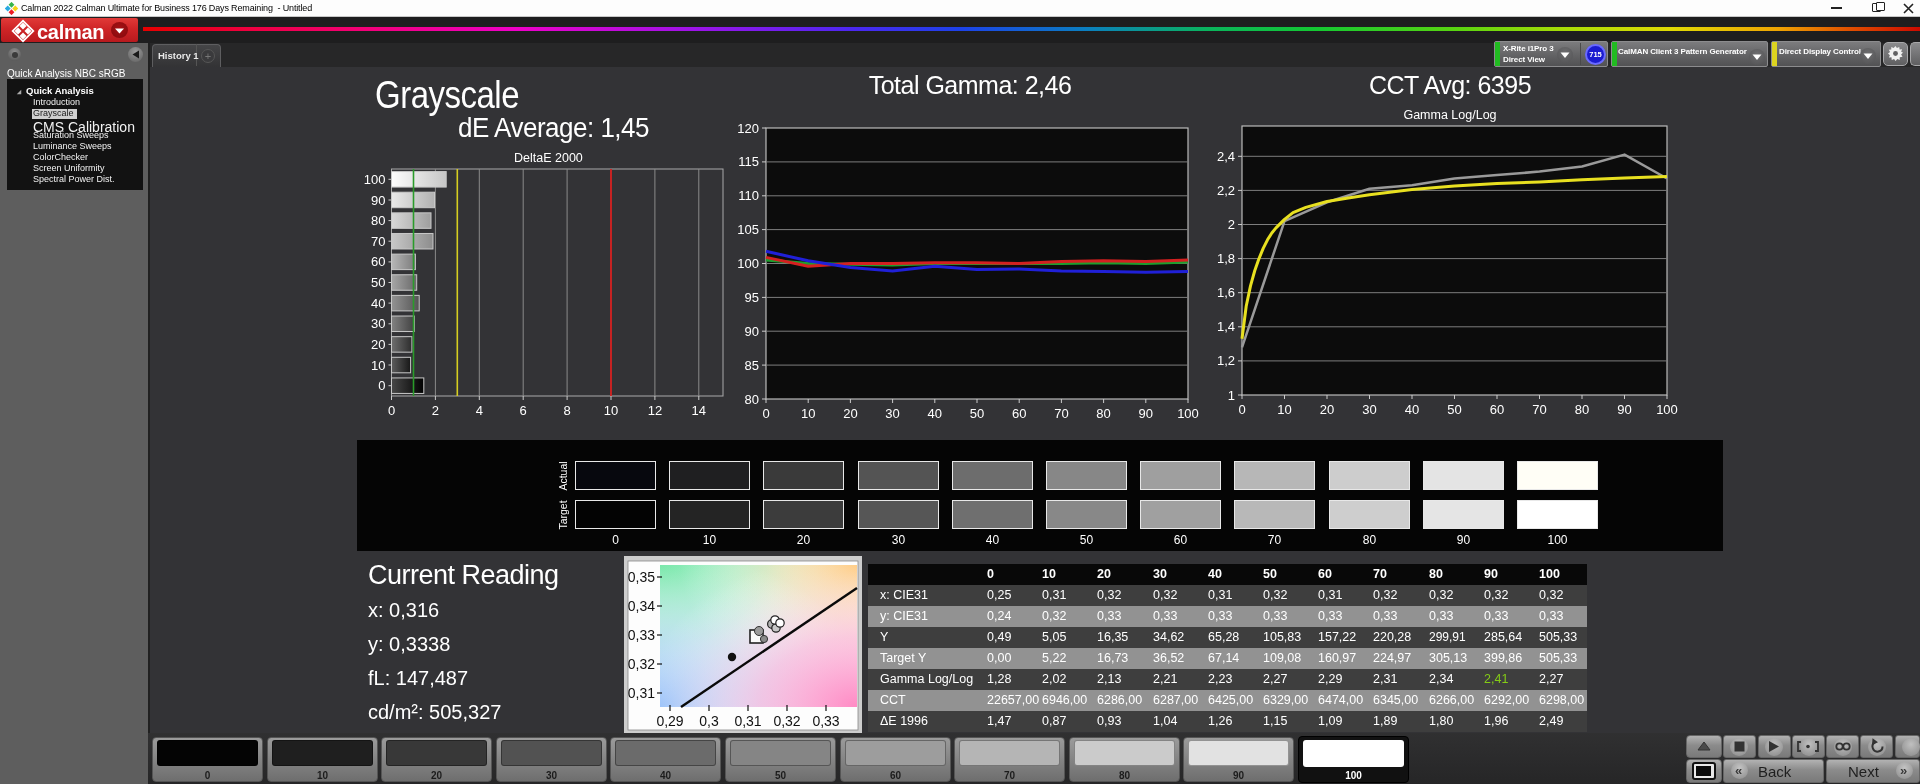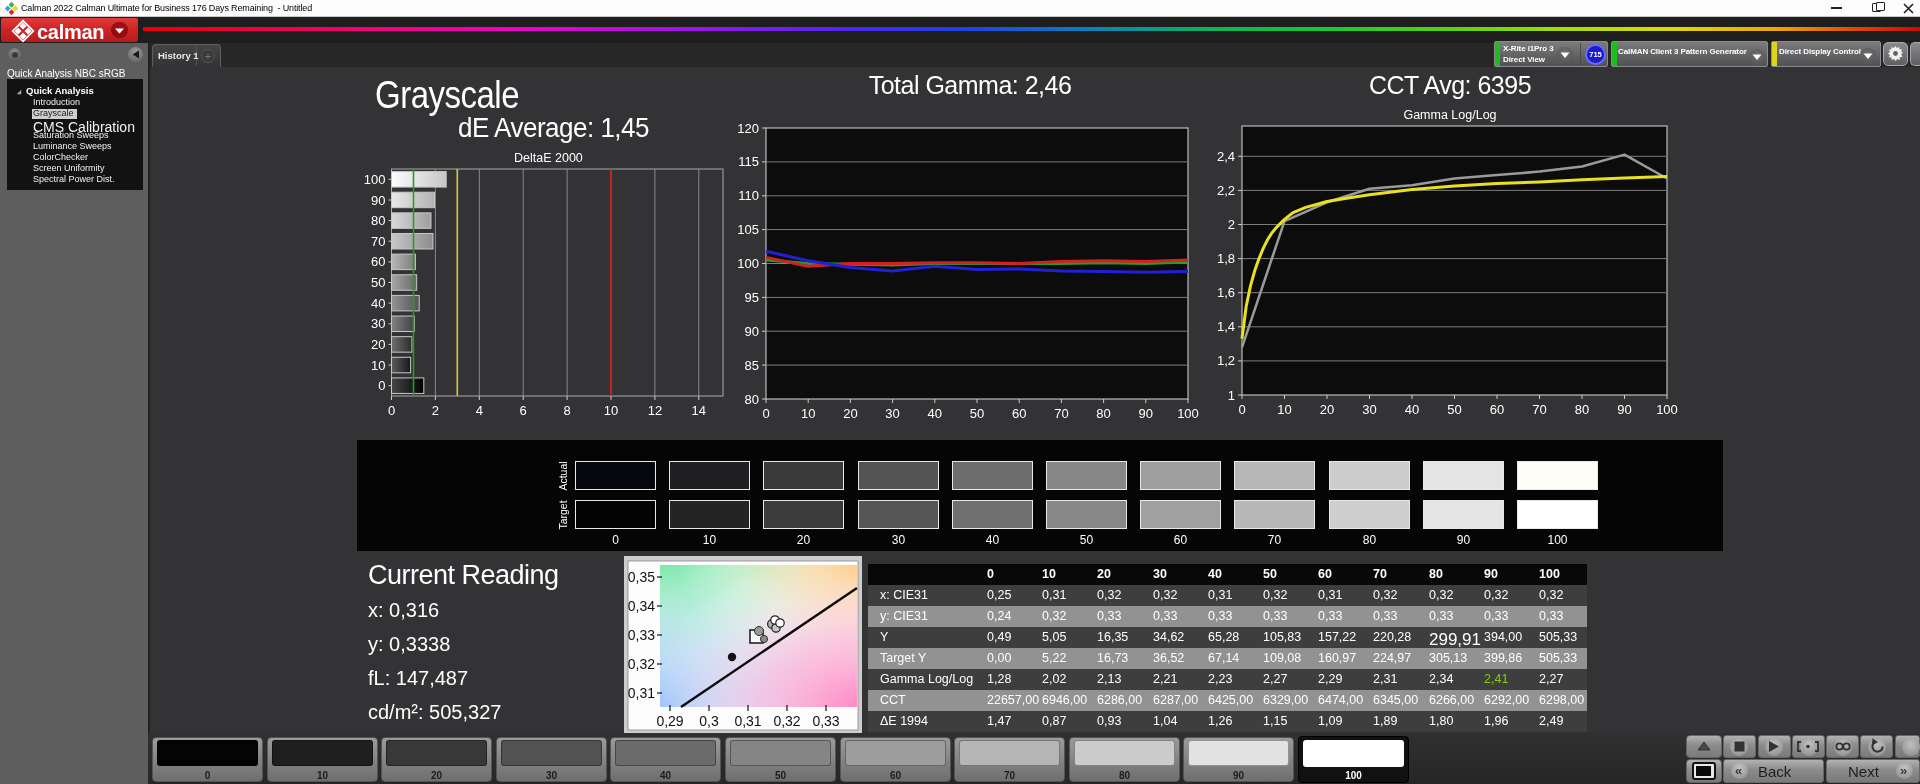--- a/index.html
+++ b/index.html
@@ -467,22 +467,22 @@
 <div class="abs" style="left:868px;top:627px;width:719px;height:21px;background:#3e3e3e;"></div>
 <div class="abs" style="left:880px;top:630px;font-size:12.5px;color:#fff;">Y</div>
 <div class="abs" style="left:987px;top:630px;font-size:12.5px;color:#fff;">0,49</div>
 <div class="abs" style="left:1042px;top:630px;font-size:12.5px;color:#fff;">5,05</div>
 <div class="abs" style="left:1097px;top:630px;font-size:12.5px;color:#fff;">16,35</div>
 <div class="abs" style="left:1153px;top:630px;font-size:12.5px;color:#fff;">34,62</div>
 <div class="abs" style="left:1208px;top:630px;font-size:12.5px;color:#fff;">65,28</div>
 <div class="abs" style="left:1263px;top:630px;font-size:12.5px;color:#fff;">105,83</div>
 <div class="abs" style="left:1318px;top:630px;font-size:12.5px;color:#fff;">157,22</div>
 <div class="abs" style="left:1373px;top:630px;font-size:12.5px;color:#fff;">220,28</div>
-<div class="abs" style="left:1429px;top:630px;font-size:17px;color:#fff;">299,91</div>
-<div class="abs" style="left:1484px;top:630px;font-size:12.5px;color:#fff;">394,00</div>
+<div class="abs" style="left:1429px;top:630px;font-size:12px;color:#fff;">299,91</div>
+<div class="abs" style="left:1484px;top:630px;font-size:12.5px;color:#fff;">285,64</div>
 <div class="abs" style="left:1539px;top:630px;font-size:12.5px;color:#fff;">505,33</div>
 <div class="abs" style="left:868px;top:648px;width:719px;height:21px;background:#929292;"></div>
 <div class="abs" style="left:880px;top:651px;font-size:12.5px;color:#fff;">Target Y</div>
 <div class="abs" style="left:987px;top:651px;font-size:12.5px;color:#fff;">0,00</div>
 <div class="abs" style="left:1042px;top:651px;font-size:12.5px;color:#fff;">5,22</div>
 <div class="abs" style="left:1097px;top:651px;font-size:12.5px;color:#fff;">16,73</div>
 <div class="abs" style="left:1153px;top:651px;font-size:12.5px;color:#fff;">36,52</div>
 <div class="abs" style="left:1208px;top:651px;font-size:12.5px;color:#fff;">67,14</div>
 <div class="abs" style="left:1263px;top:651px;font-size:12.5px;color:#fff;">109,08</div>
 <div class="abs" style="left:1318px;top:651px;font-size:12.5px;color:#fff;">160,97</div>
@@ -510,21 +510,21 @@
 <div class="abs" style="left:1097px;top:693px;font-size:12.5px;color:#fff;">6286,00</div>
 <div class="abs" style="left:1153px;top:693px;font-size:12.5px;color:#fff;">6287,00</div>
 <div class="abs" style="left:1208px;top:693px;font-size:12.5px;color:#fff;">6425,00</div>
 <div class="abs" style="left:1263px;top:693px;font-size:12.5px;color:#fff;">6329,00</div>
 <div class="abs" style="left:1318px;top:693px;font-size:12.5px;color:#fff;">6474,00</div>
 <div class="abs" style="left:1373px;top:693px;font-size:12.5px;color:#fff;">6345,00</div>
 <div class="abs" style="left:1429px;top:693px;font-size:12.5px;color:#fff;">6266,00</div>
 <div class="abs" style="left:1484px;top:693px;font-size:12.5px;color:#fff;">6292,00</div>
 <div class="abs" style="left:1539px;top:693px;font-size:12.5px;color:#fff;">6298,00</div>
 <div class="abs" style="left:868px;top:711px;width:719px;height:21px;background:#3e3e3e;"></div>
-<div class="abs" style="left:880px;top:714px;font-size:12.5px;color:#fff;">ΔE 1994</div>
+<div class="abs" style="left:880px;top:714px;font-size:12.5px;color:#fff;">ΔE 1996</div>
 <div class="abs" style="left:987px;top:714px;font-size:12.5px;color:#fff;">1,47</div>
 <div class="abs" style="left:1042px;top:714px;font-size:12.5px;color:#fff;">0,87</div>
 <div class="abs" style="left:1097px;top:714px;font-size:12.5px;color:#fff;">0,93</div>
 <div class="abs" style="left:1153px;top:714px;font-size:12.5px;color:#fff;">1,04</div>
 <div class="abs" style="left:1208px;top:714px;font-size:12.5px;color:#fff;">1,26</div>
 <div class="abs" style="left:1263px;top:714px;font-size:12.5px;color:#fff;">1,15</div>
 <div class="abs" style="left:1318px;top:714px;font-size:12.5px;color:#fff;">1,09</div>
 <div class="abs" style="left:1373px;top:714px;font-size:12.5px;color:#fff;">1,89</div>
 <div class="abs" style="left:1429px;top:714px;font-size:12.5px;color:#fff;">1,80</div>
 <div class="abs" style="left:1484px;top:714px;font-size:12.5px;color:#fff;">1,96</div>

